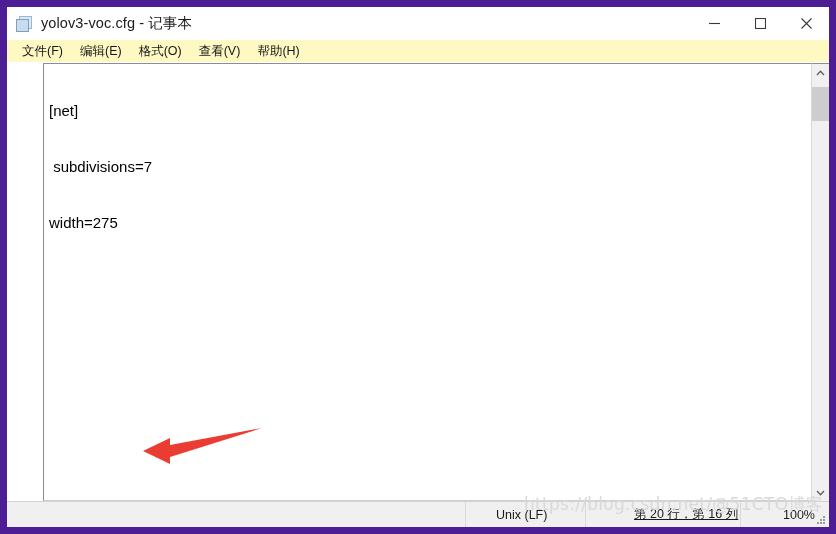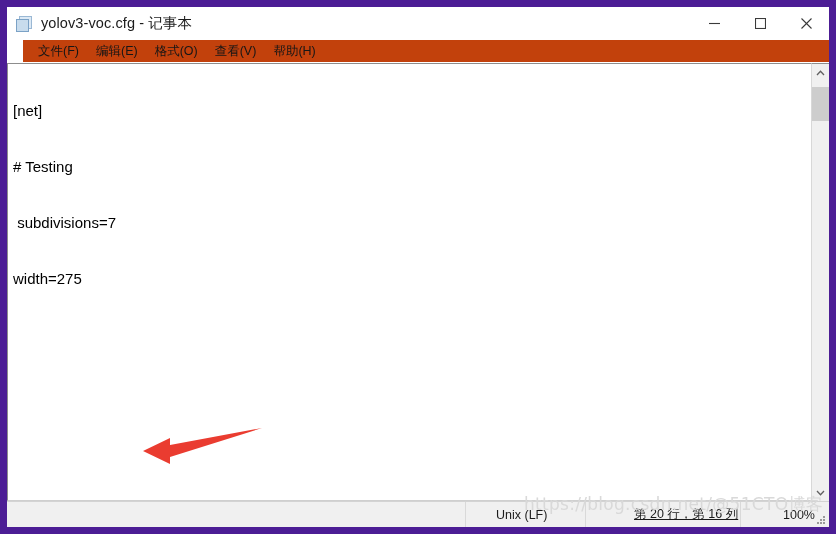--- a/index.html
+++ b/index.html
@@ -77,41 +77,41 @@
     align-items: center;
     justify-content: center;
     color: #3a3a3a;
   }
   .wctl svg { display: block; }
 
   
   #menubar {
     height: 22px;
     min-height: 22px;
-    background: #c2410c;
+    background: #fef9c3;
     display: flex;
     align-items: center;
     padding-left: 7px;
-    margin-left: 16px;
   }
   .menu-item {
     font-size: 12.5px;
     color: #161616;
     padding: 0 9px 0 8px;
     white-space: nowrap;
     line-height: 22px;
   }
 
   
   #editor-wrap {
     flex: 1;
     position: relative;
     display: flex;
     border-top: 1px solid #ffffff;
     overflow: hidden;
+    padding-left: 36px;
   }
   #editor {
     flex: 1;
     position: relative;
     background: #ffffff;
     border-left: 1px solid #8d8d8d;
     border-top: 1px solid #8d8d8d;
     border-bottom: 1px solid #cfcfcf;
     overflow: hidden;
   }
@@ -275,21 +275,20 @@
     <div class="menu-item">编辑(E)</div>
     <div class="menu-item">格式(O)</div>
     <div class="menu-item">查看(V)</div>
     <div class="menu-item">帮助(H)</div>
   </div>
 
   <div id="editor-wrap">
     <div id="editor">
       <div id="text-layer">
         <div class="code-line">[net]</div>
-        <div class="code-line"># Testing</div>
         <div class="code-line"> subdivisions=7</div>
         <div class="code-line">width=275</div>
         
         
         
         
         
         
         
         

